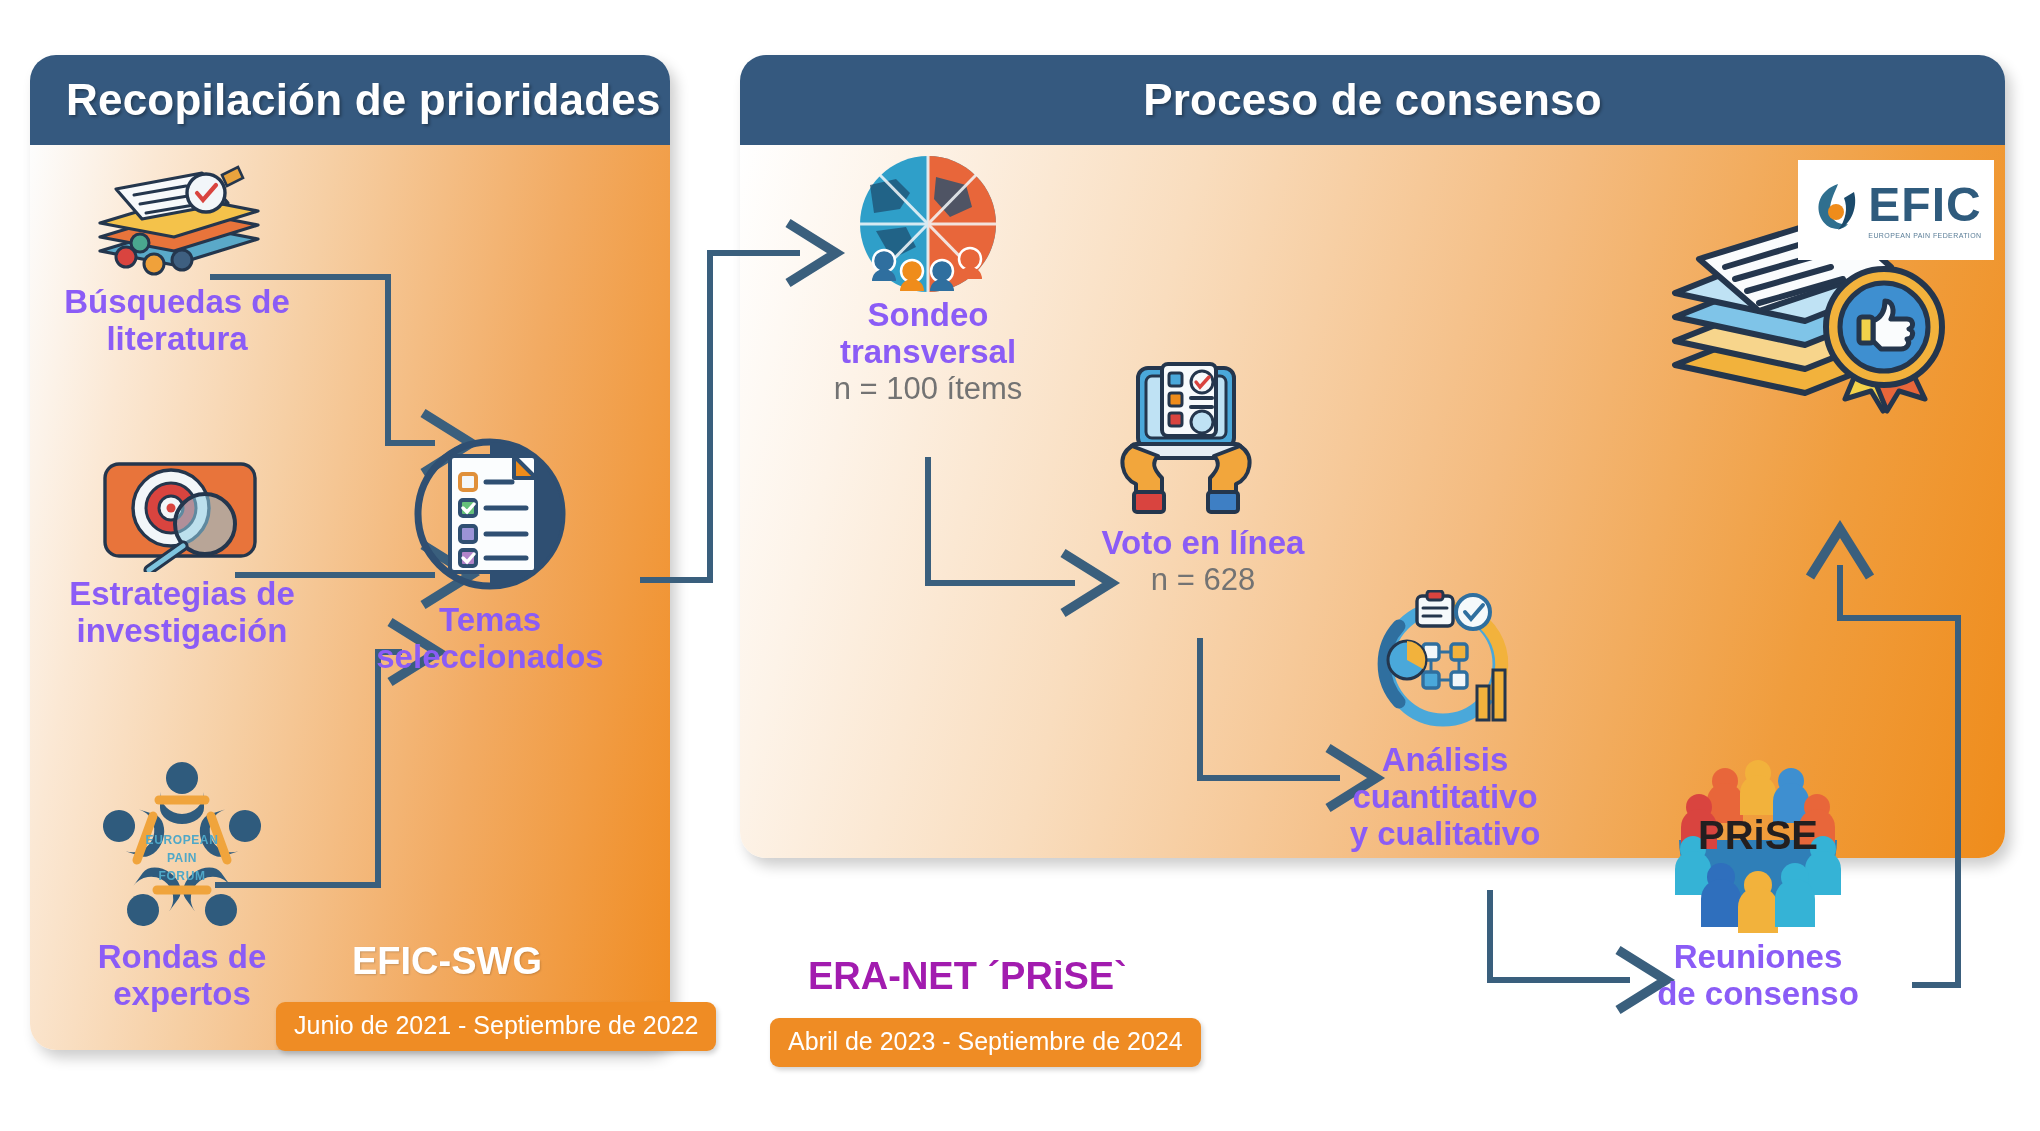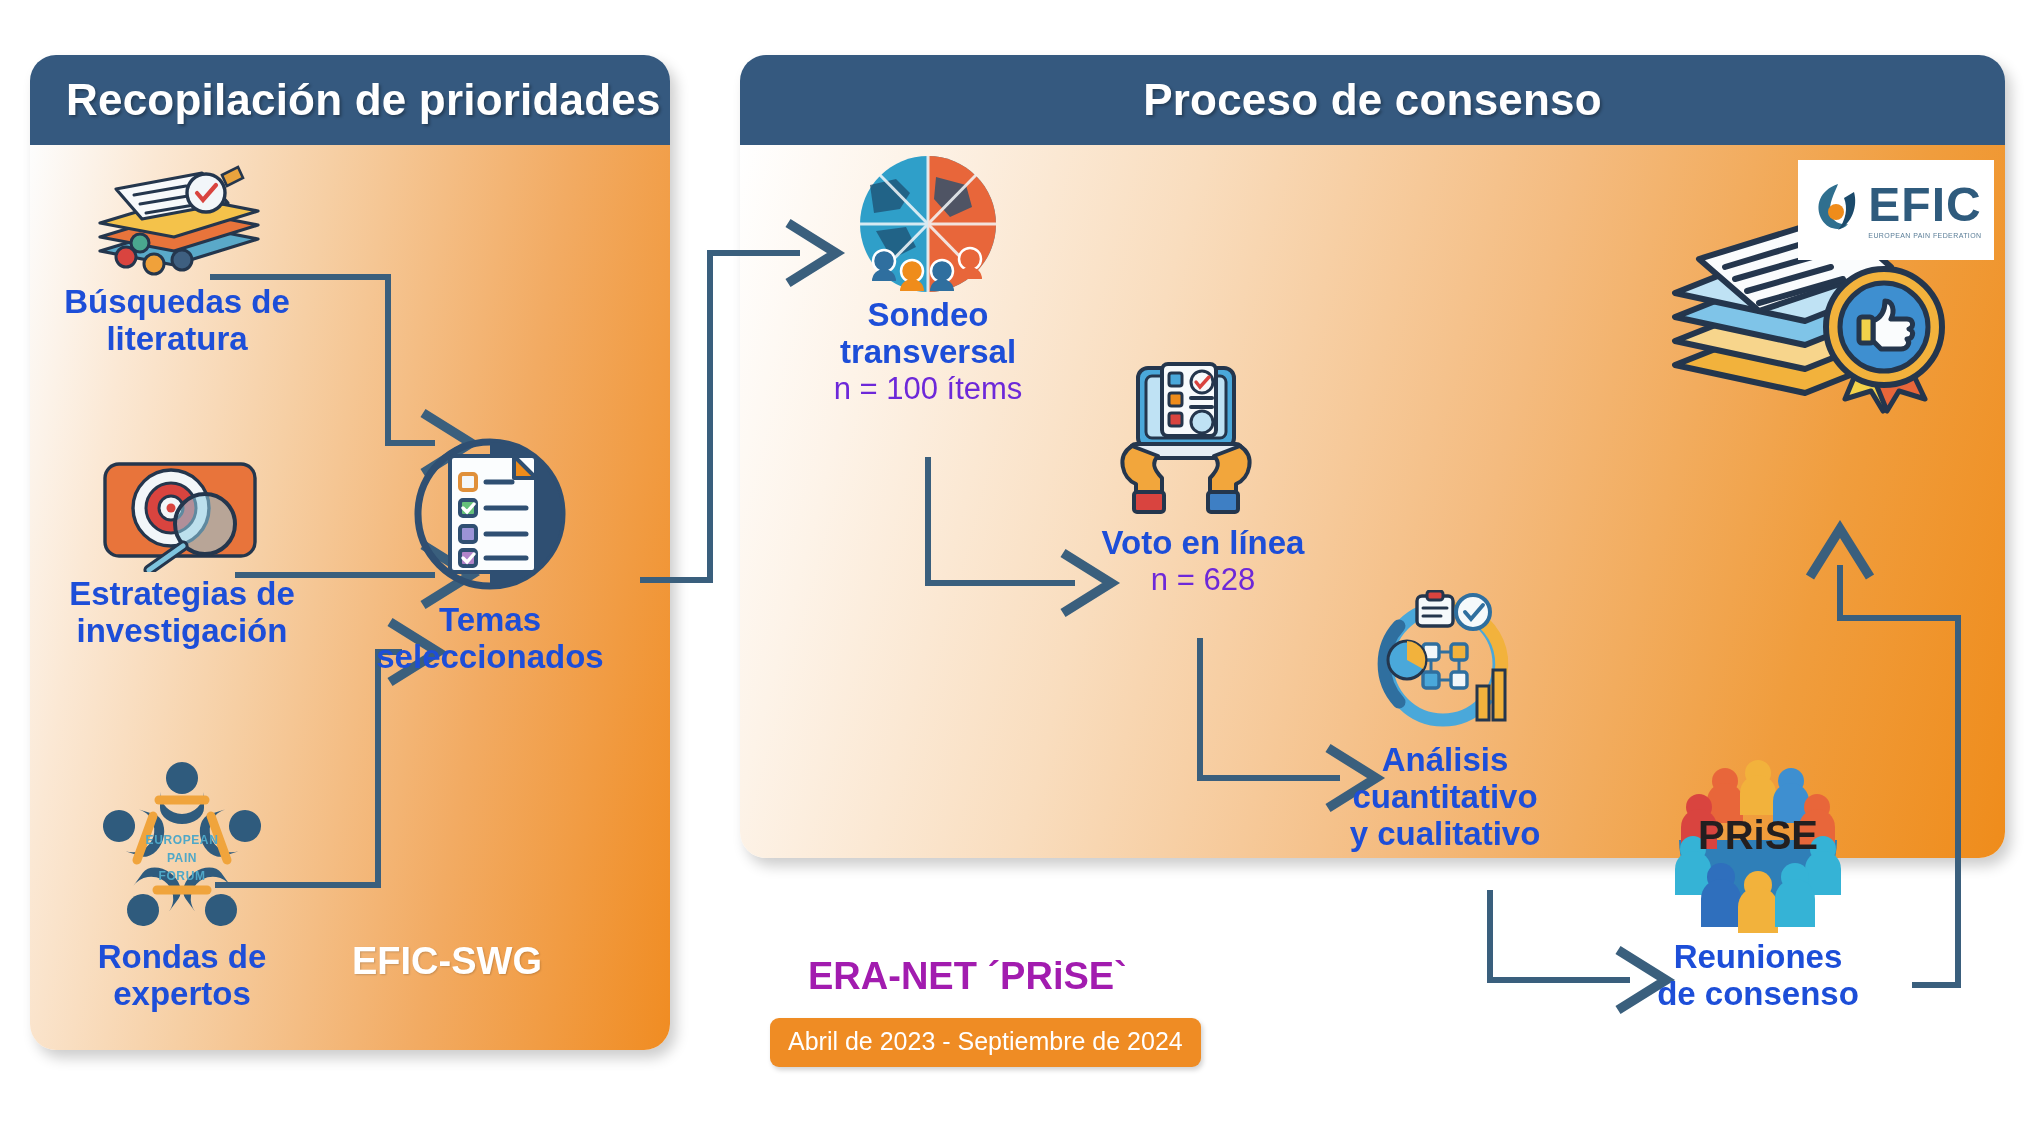--- a/index.html
+++ b/index.html
@@ -22,23 +22,23 @@
   #panel-left{left:30px;top:55px;width:640px;height:995px;}
   #panel-left .panel-body{
      background:linear-gradient(100deg,#fdfdfd 0%,#fbe8d4 16%,#f6cfa4 38%,#f2ab63 68%,#f08c22 100%);}
 
   #panel-right{left:740px;top:55px;width:1265px;height:803px;}
   #panel-right .panel-body{
      background:linear-gradient(105deg,#ffffff 0%,#fdf3e8 12%,#f9ddbe 32%,#f4bb7f 58%,#f09d3d 82%,#ef8c1b 100%);}
 
   
   .node{position:absolute;display:flex;flex-direction:column;align-items:center;}
-  .node .label{font-size:33px;font-weight:bold;color:#1d4ed8;text-align:center;line-height:1.12;
+  .node .label{font-size:33px;font-weight:bold;color:#8b5cf6;text-align:center;line-height:1.12;
                white-space:pre-line;}
-  .node .sub{font-size:31px;font-weight:normal;color:#6d28d9;text-align:center;line-height:1.15;}
+  .node .sub{font-size:31px;font-weight:normal;color:#737373;text-align:center;line-height:1.15;}
   .icon-wrap{display:block;}
 
   
   .prog{position:absolute;font-size:38px;font-weight:bold;white-space:nowrap;}
   .prog.white{color:#ffffff;text-shadow:1px 1px 2px rgba(0,0,0,.18);}
   .prog.dark{color:#a21caf;}
   .datebadge{position:absolute;background:#ef8c24;color:#ffffff;border-radius:9px;
              font-size:25px;padding:9px 18px 11px 18px;white-space:nowrap;
              box-shadow:2px 3px 5px rgba(0,0,0,.18);}
 
@@ -200,20 +200,21 @@
           <path d="M57,78 l4,4 l7,-8"></path>
             <path d="M57,128 l4,4 l7,-8"></path>
         </g>
       </svg>
     </span>
     <span class="label">Temas
 seleccionados</span>
   </div>
 
   <div class="prog white" style="left:352px;top:940px;z-index:5;">EFIC-SWG</div>
+  <div class="datebadge" style="left:276px;top:1002px;z-index:7;">Junio de 2021 - Septiembre de 2022</div>
 
   <div class="panel" id="panel-right">
     <div class="panel-header right">
       <span class="panel-title">Proceso de consenso</span>
     </div>
     <div class="panel-body"></div>
   </div>
 
   <div id="efic-logo" style="left:1798px;">
     <svg width="52" height="60" viewBox="0 0 52 60">

